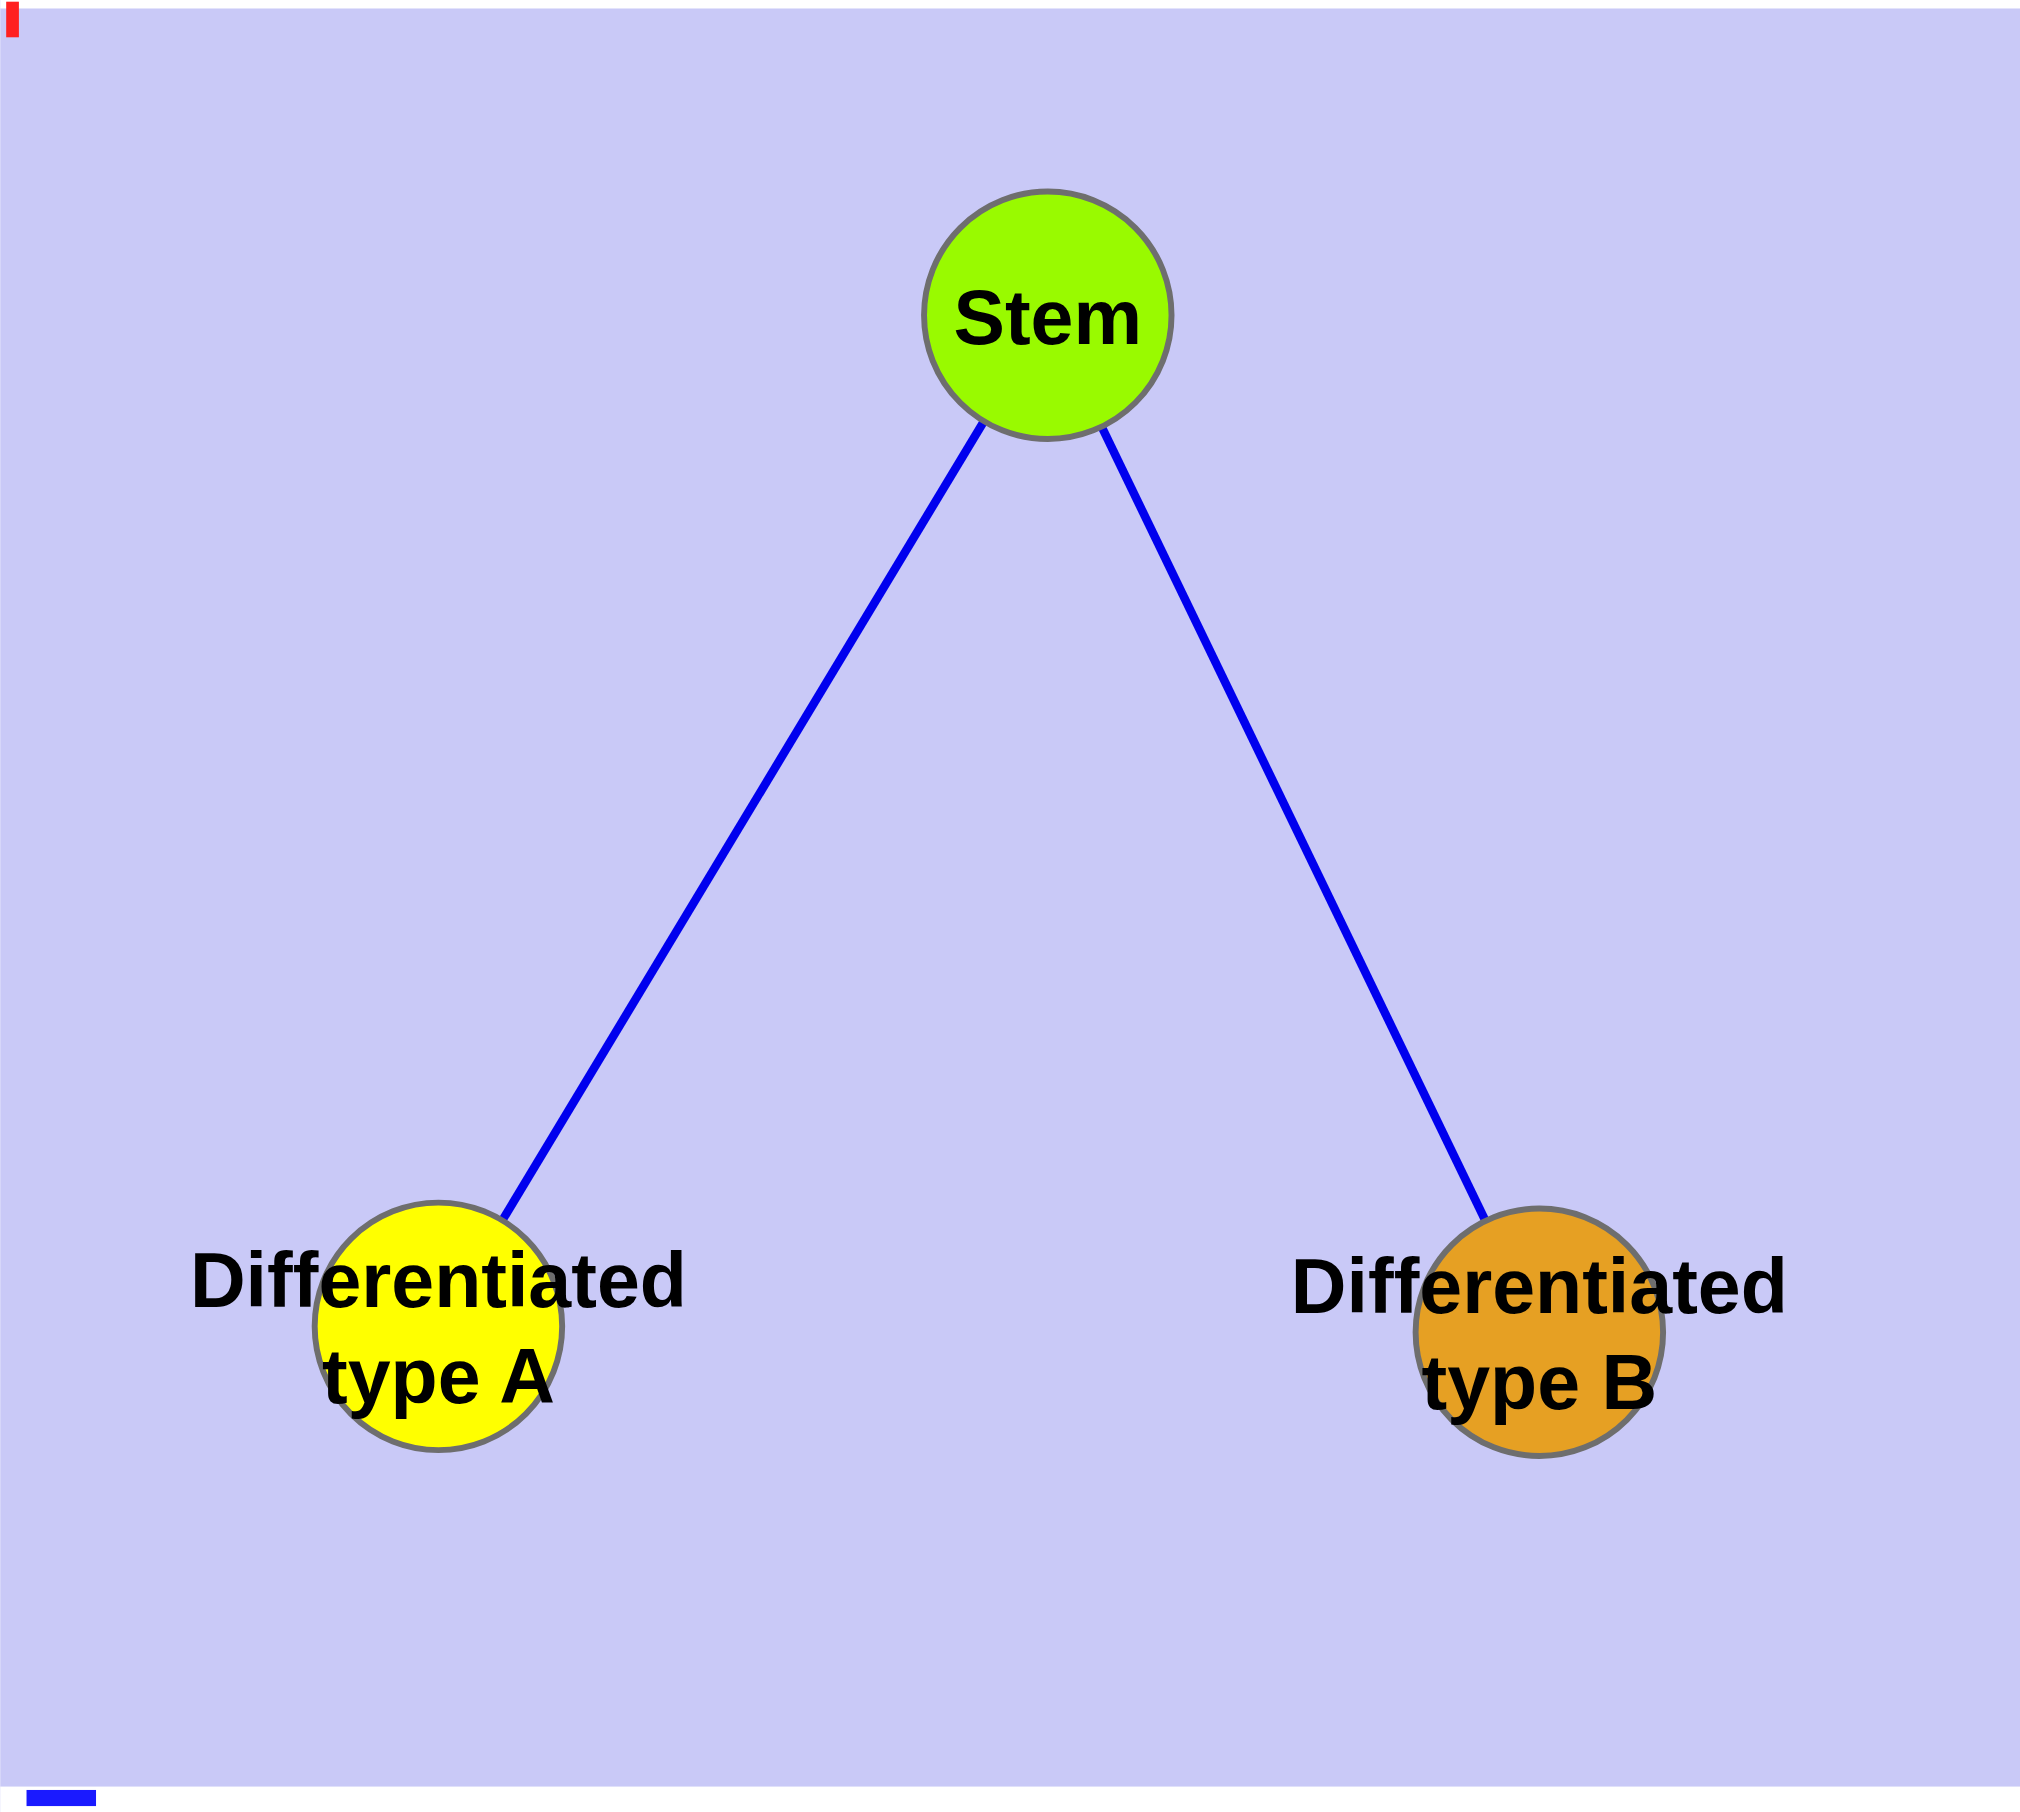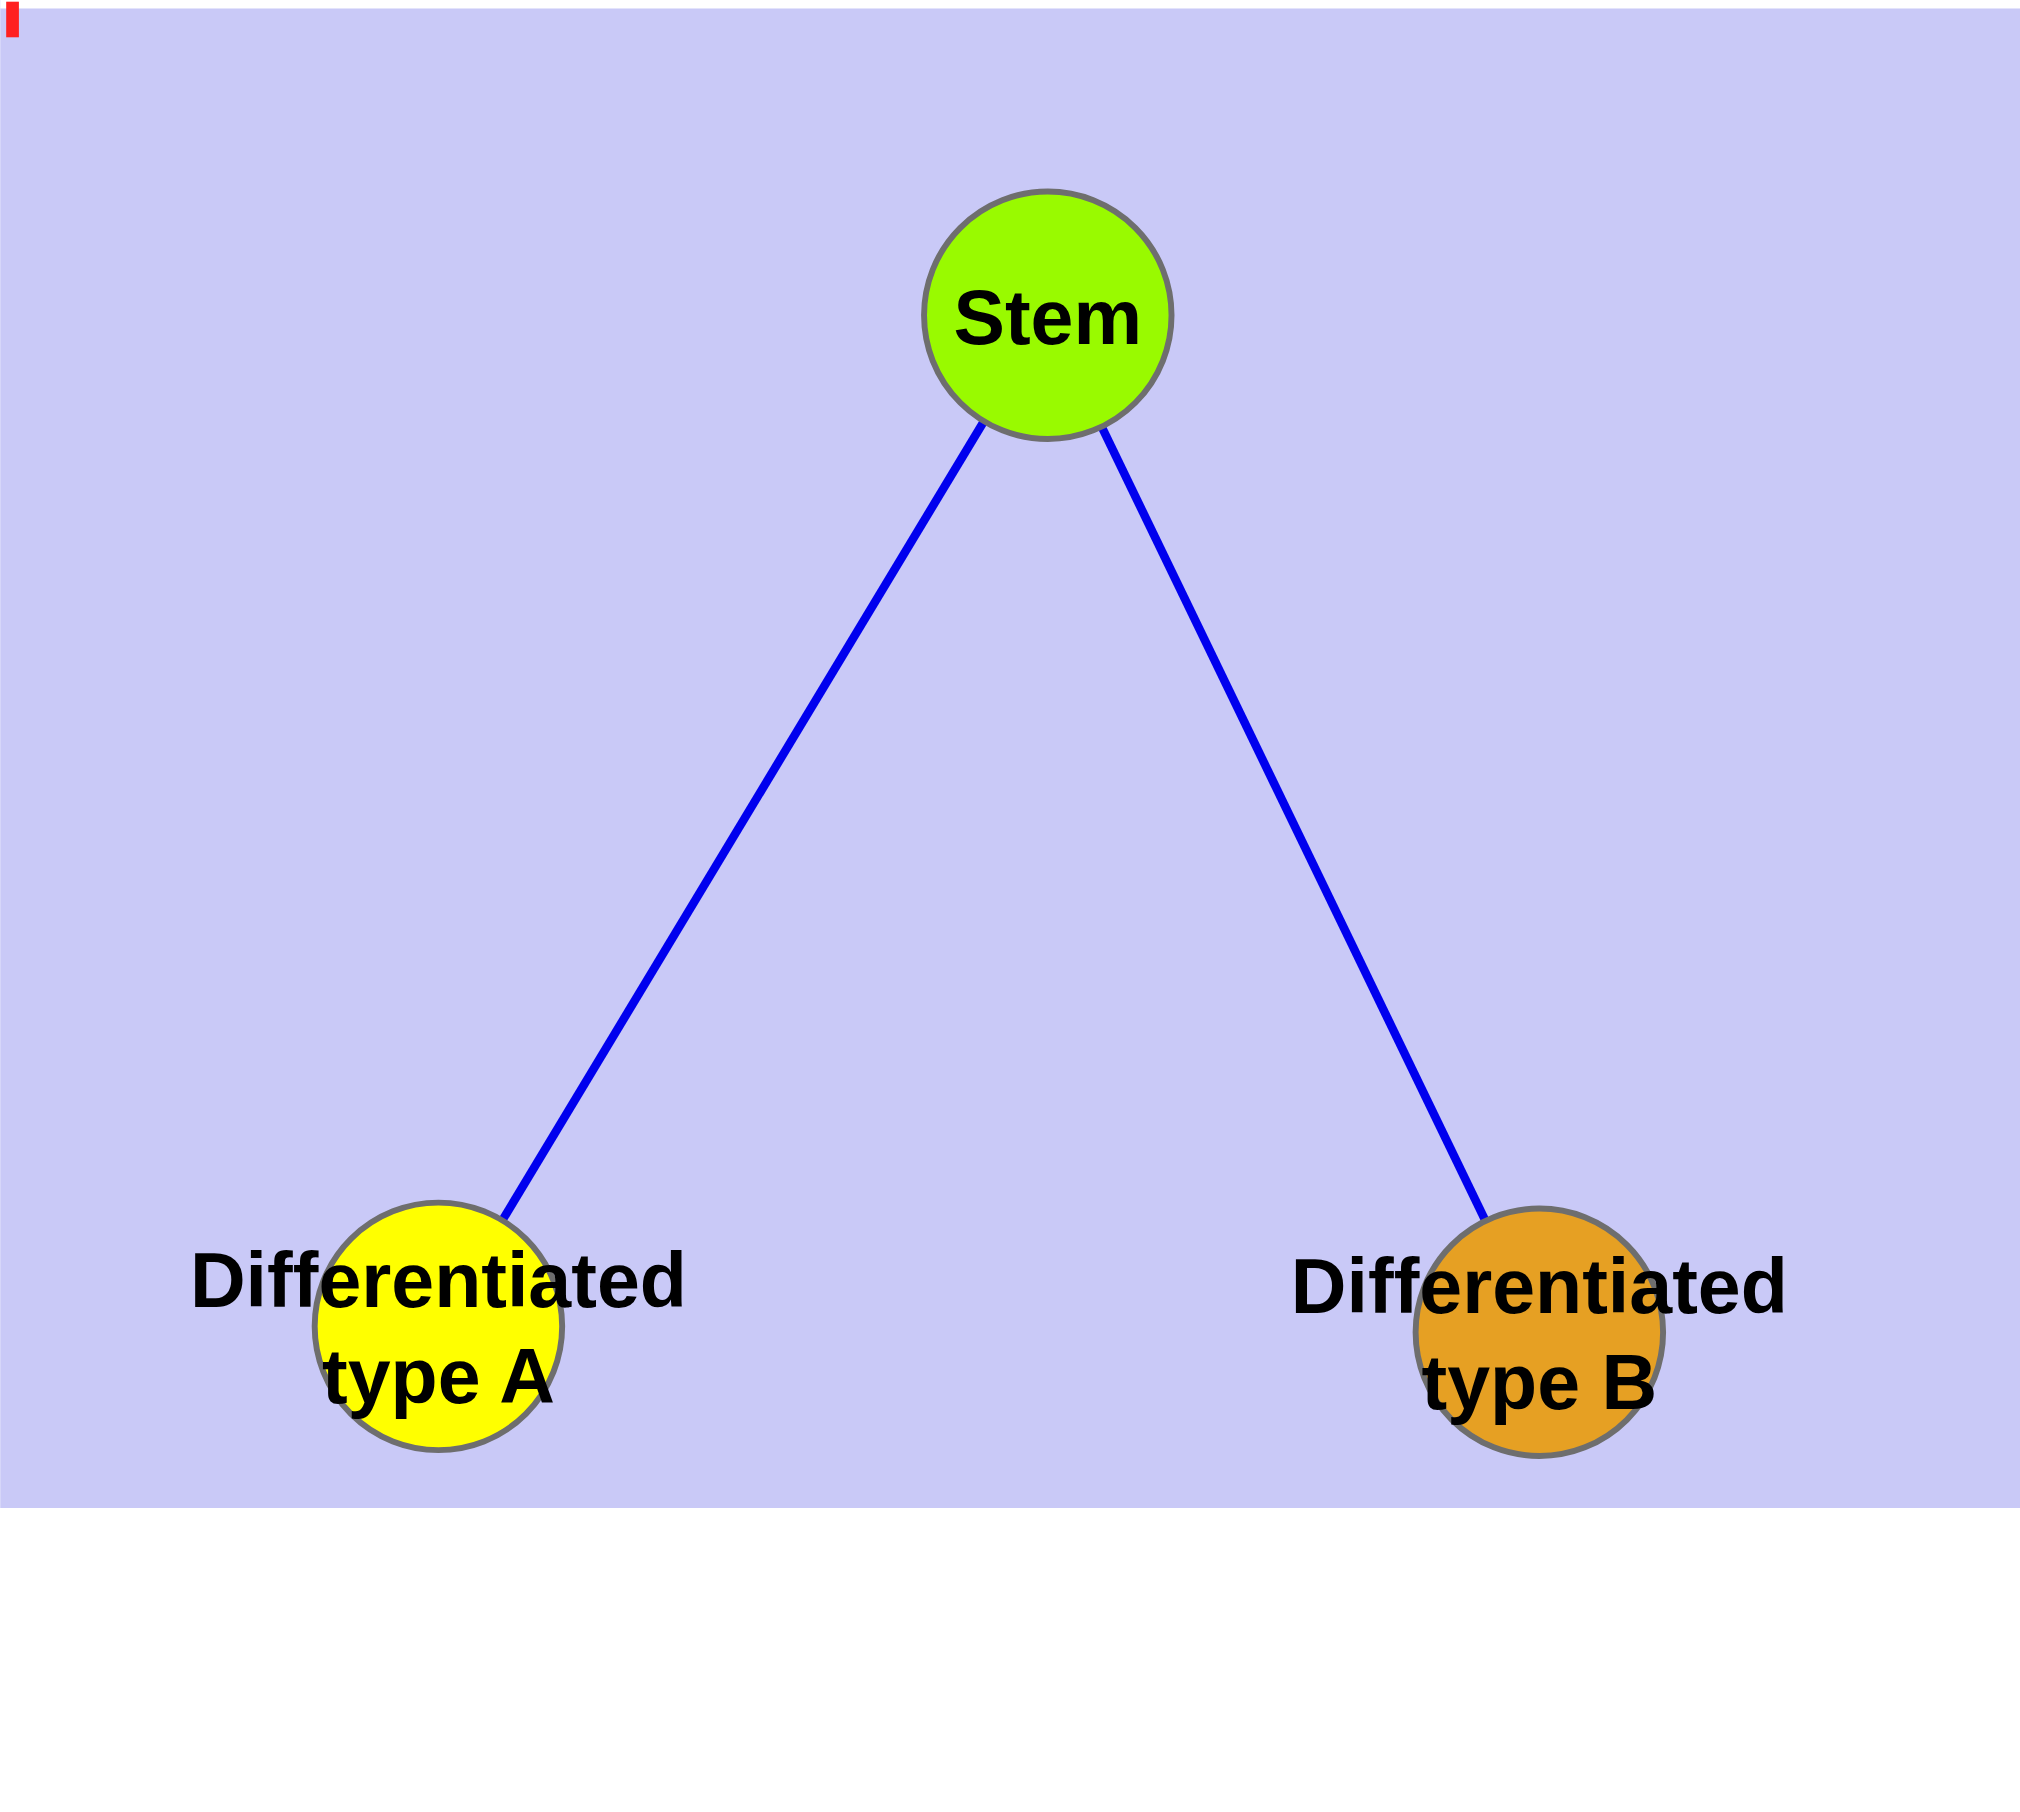--- a/index.html
+++ b/index.html
@@ -2,21 +2,21 @@
 <html style="font-size:13.6px"><head>
 <meta charset="utf-8">
 <style>
   html, body {
     margin: 0;
     padding: 0;
   }
   .stage {
     position: relative;
     width: 2021px;
-    height: 1508px;
+    height: 1812px;
     overflow: hidden;
     background: #ffffff;
   }
   svg {
     display: block;
   }
   .node-label {
     font-family: "Liberation Sans", sans-serif;
     font-weight: bold;
   }

